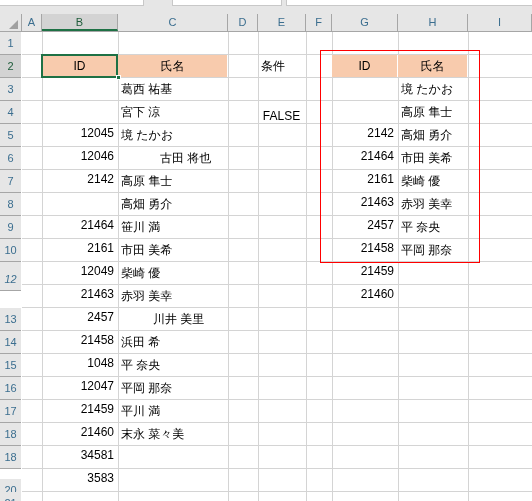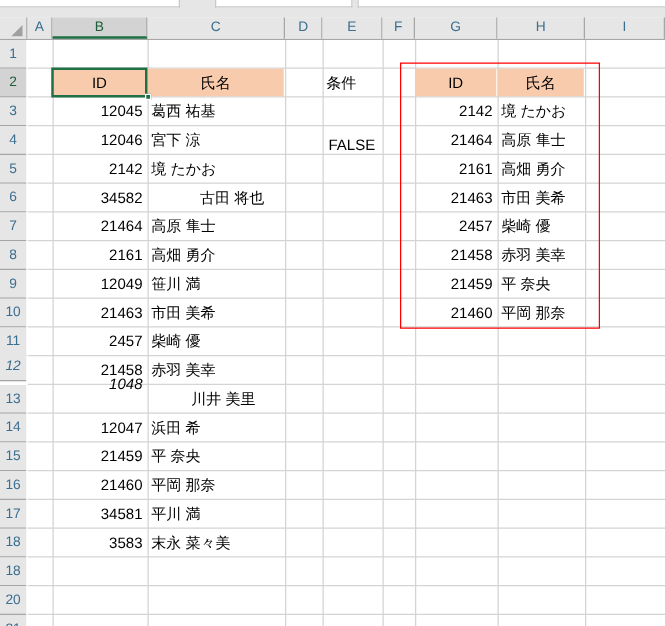--- a/index.html
+++ b/index.html
@@ -44,21 +44,21 @@
       border-bottom:1px solid #a6a6a6;box-sizing:border-box;}
   .rh.sel{background:#d3d3d3;color:#1e5c3a;}
 
   
   .cells{position:absolute;left:22px;top:18px;width:510px;height:469px;overflow:hidden;}
   .gl-v{position:absolute;top:0;width:1px;height:469px;background:#d4d4d4;}
   .gl-h{position:absolute;left:0;height:1px;width:510px;background:#d4d4d4;}
 
   .cell{position:absolute;height:22px;line-height:22px;font-size:12px;
         box-sizing:border-box;white-space:nowrap;overflow:hidden;}
-  .cell.num{text-align:right;padding-right:3px;}
+  .cell.num{text-align:right;padding-right:3px;margin-top:44px;}
   .cell.txt{text-align:left;padding-left:3px;}
   .cell.ctr{text-align:center;}
   .cell.fill{background:#f8cbad;}
 
   
   .selcell{position:absolute;border:2px solid #1e7145;box-sizing:border-box;
            pointer-events:none;}
   .fillhandle{position:absolute;width:5px;height:5px;background:#1e7145;
               border:1px solid #ffffff;box-sizing:border-box;}
 
@@ -97,29 +97,29 @@
         <div class="rh sel" style="top: 23px;">2</div>
         <div class="rh" style="top: 46px;">3</div>
         <div class="rh" style="top: 69px;">4</div>
         <div class="rh" style="top: 92px;">5</div>
         <div class="rh" style="top: 115px;">6</div>
         <div class="rh" style="top: 138px;">7</div>
         <div class="rh" style="top: 161px;">8</div>
         <div class="rh" style="top: 184px;">9</div>
         <div class="rh" style="top: 207px;">10</div>
         <div class="rh" style="top: 230px;">11</div>
-        <div class="rh" style="top: 250px; font-style: italic;">12</div>
+        <div class="rh" style="top: 236px; font-style: italic;">12</div>
         <div class="rh" style="top: 276px;">13</div>
         <div class="rh" style="top: 299px;">14</div>
         <div class="rh" style="top: 322px;">15</div>
         <div class="rh" style="top: 345px;">16</div>
         <div class="rh" style="top: 368px;">17</div>
         <div class="rh" style="top: 391px;">18</div>
         <div class="rh" style="top: 414px;">18</div>
-        <div class="rh" style="top: 437px;">20</div>
+        <div class="rh" style="top: 447px;">20</div>
         <div class="rh" style="top: 460px;">21</div>
       </div>
 
     <div class="cells" id="cells">
         <div class="gl-v" style="left: 20px;"></div>
         <div class="gl-v" style="left: 96px;"></div>
         <div class="gl-v" style="left: 206px;"></div>
         <div class="gl-v" style="left: 236px;"></div>
         <div class="gl-v" style="left: 284px;"></div>
         <div class="gl-v" style="left: 310px;"></div>
@@ -146,35 +146,34 @@
         <div class="gl-h" style="top: 436px;"></div>
         <div class="gl-h" style="top: 459px;"></div>
         <div class="cell ctr fill" style="left: 20px; top: 23px; width: 75px;">ID</div>
         <div class="cell ctr fill" style="left: 96px; top: 23px; width: 109px;">氏名</div>
         <div class="cell num" style="left: 20px; top: 46px; width: 75px;">12045</div>
         <div class="cell txt" style="left: 96px; top: 46px; width: 109px;">葛西 祐基</div>
         <div class="cell num" style="left: 20px; top: 69px; width: 75px;">12046</div>
         <div class="cell txt" style="left: 96px; top: 69px; width: 109px;">宮下 涼</div>
         <div class="cell num" style="left: 20px; top: 92px; width: 75px;">2142</div>
         <div class="cell txt" style="left: 96px; top: 92px; width: 109px;">境 たかお</div>
-        <div class="cell num" style="left: 20px; top: 115px; width: 75px;">34582</div>
         <div class="cell txt" style="left: 96px; top: 115px; width: 109px; padding-left: 42px;">古田 将也</div>
         <div class="cell num" style="left: 20px; top: 138px; width: 75px;">21464</div>
         <div class="cell txt" style="left: 96px; top: 138px; width: 109px;">高原 隼士</div>
         <div class="cell num" style="left: 20px; top: 161px; width: 75px;">2161</div>
         <div class="cell txt" style="left: 96px; top: 161px; width: 109px;">高畑 勇介</div>
         <div class="cell num" style="left: 20px; top: 184px; width: 75px;">12049</div>
         <div class="cell txt" style="left: 96px; top: 184px; width: 109px;">笹川 満</div>
         <div class="cell num" style="left: 20px; top: 207px; width: 75px;">21463</div>
         <div class="cell txt" style="left: 96px; top: 207px; width: 109px;">市田 美希</div>
         <div class="cell num" style="left: 20px; top: 230px; width: 75px;">2457</div>
         <div class="cell txt" style="left: 96px; top: 230px; width: 109px;">柴崎 優</div>
         <div class="cell num" style="left: 20px; top: 253px; width: 75px;">21458</div>
         <div class="cell txt" style="left: 96px; top: 253px; width: 109px;">赤羽 美幸</div>
-        <div class="cell num" style="left: 20px; top: 264px; width: 75px; font-style: italic;">1048</div>
+        <div class="cell num" style="left: 20px; top: 276px; width: 75px;">1048</div>
         <div class="cell txt" style="left: 96px; top: 276px; width: 109px; margin-left: 32px;">川井 美里</div>
         <div class="cell num" style="left: 20px; top: 299px; width: 75px;">12047</div>
         <div class="cell txt" style="left: 96px; top: 299px; width: 109px;">浜田 希</div>
         <div class="cell num" style="left: 20px; top: 322px; width: 75px;">21459</div>
         <div class="cell txt" style="left: 96px; top: 322px; width: 109px;">平 奈央</div>
         <div class="cell num" style="left: 20px; top: 345px; width: 75px;">21460</div>
         <div class="cell txt" style="left: 96px; top: 345px; width: 109px;">平岡 那奈</div>
         <div class="cell num" style="left: 20px; top: 368px; width: 75px;">34581</div>
         <div class="cell txt" style="left: 96px; top: 368px; width: 109px;">平川 満</div>
         <div class="cell num" style="left: 20px; top: 391px; width: 75px;">3583</div>

